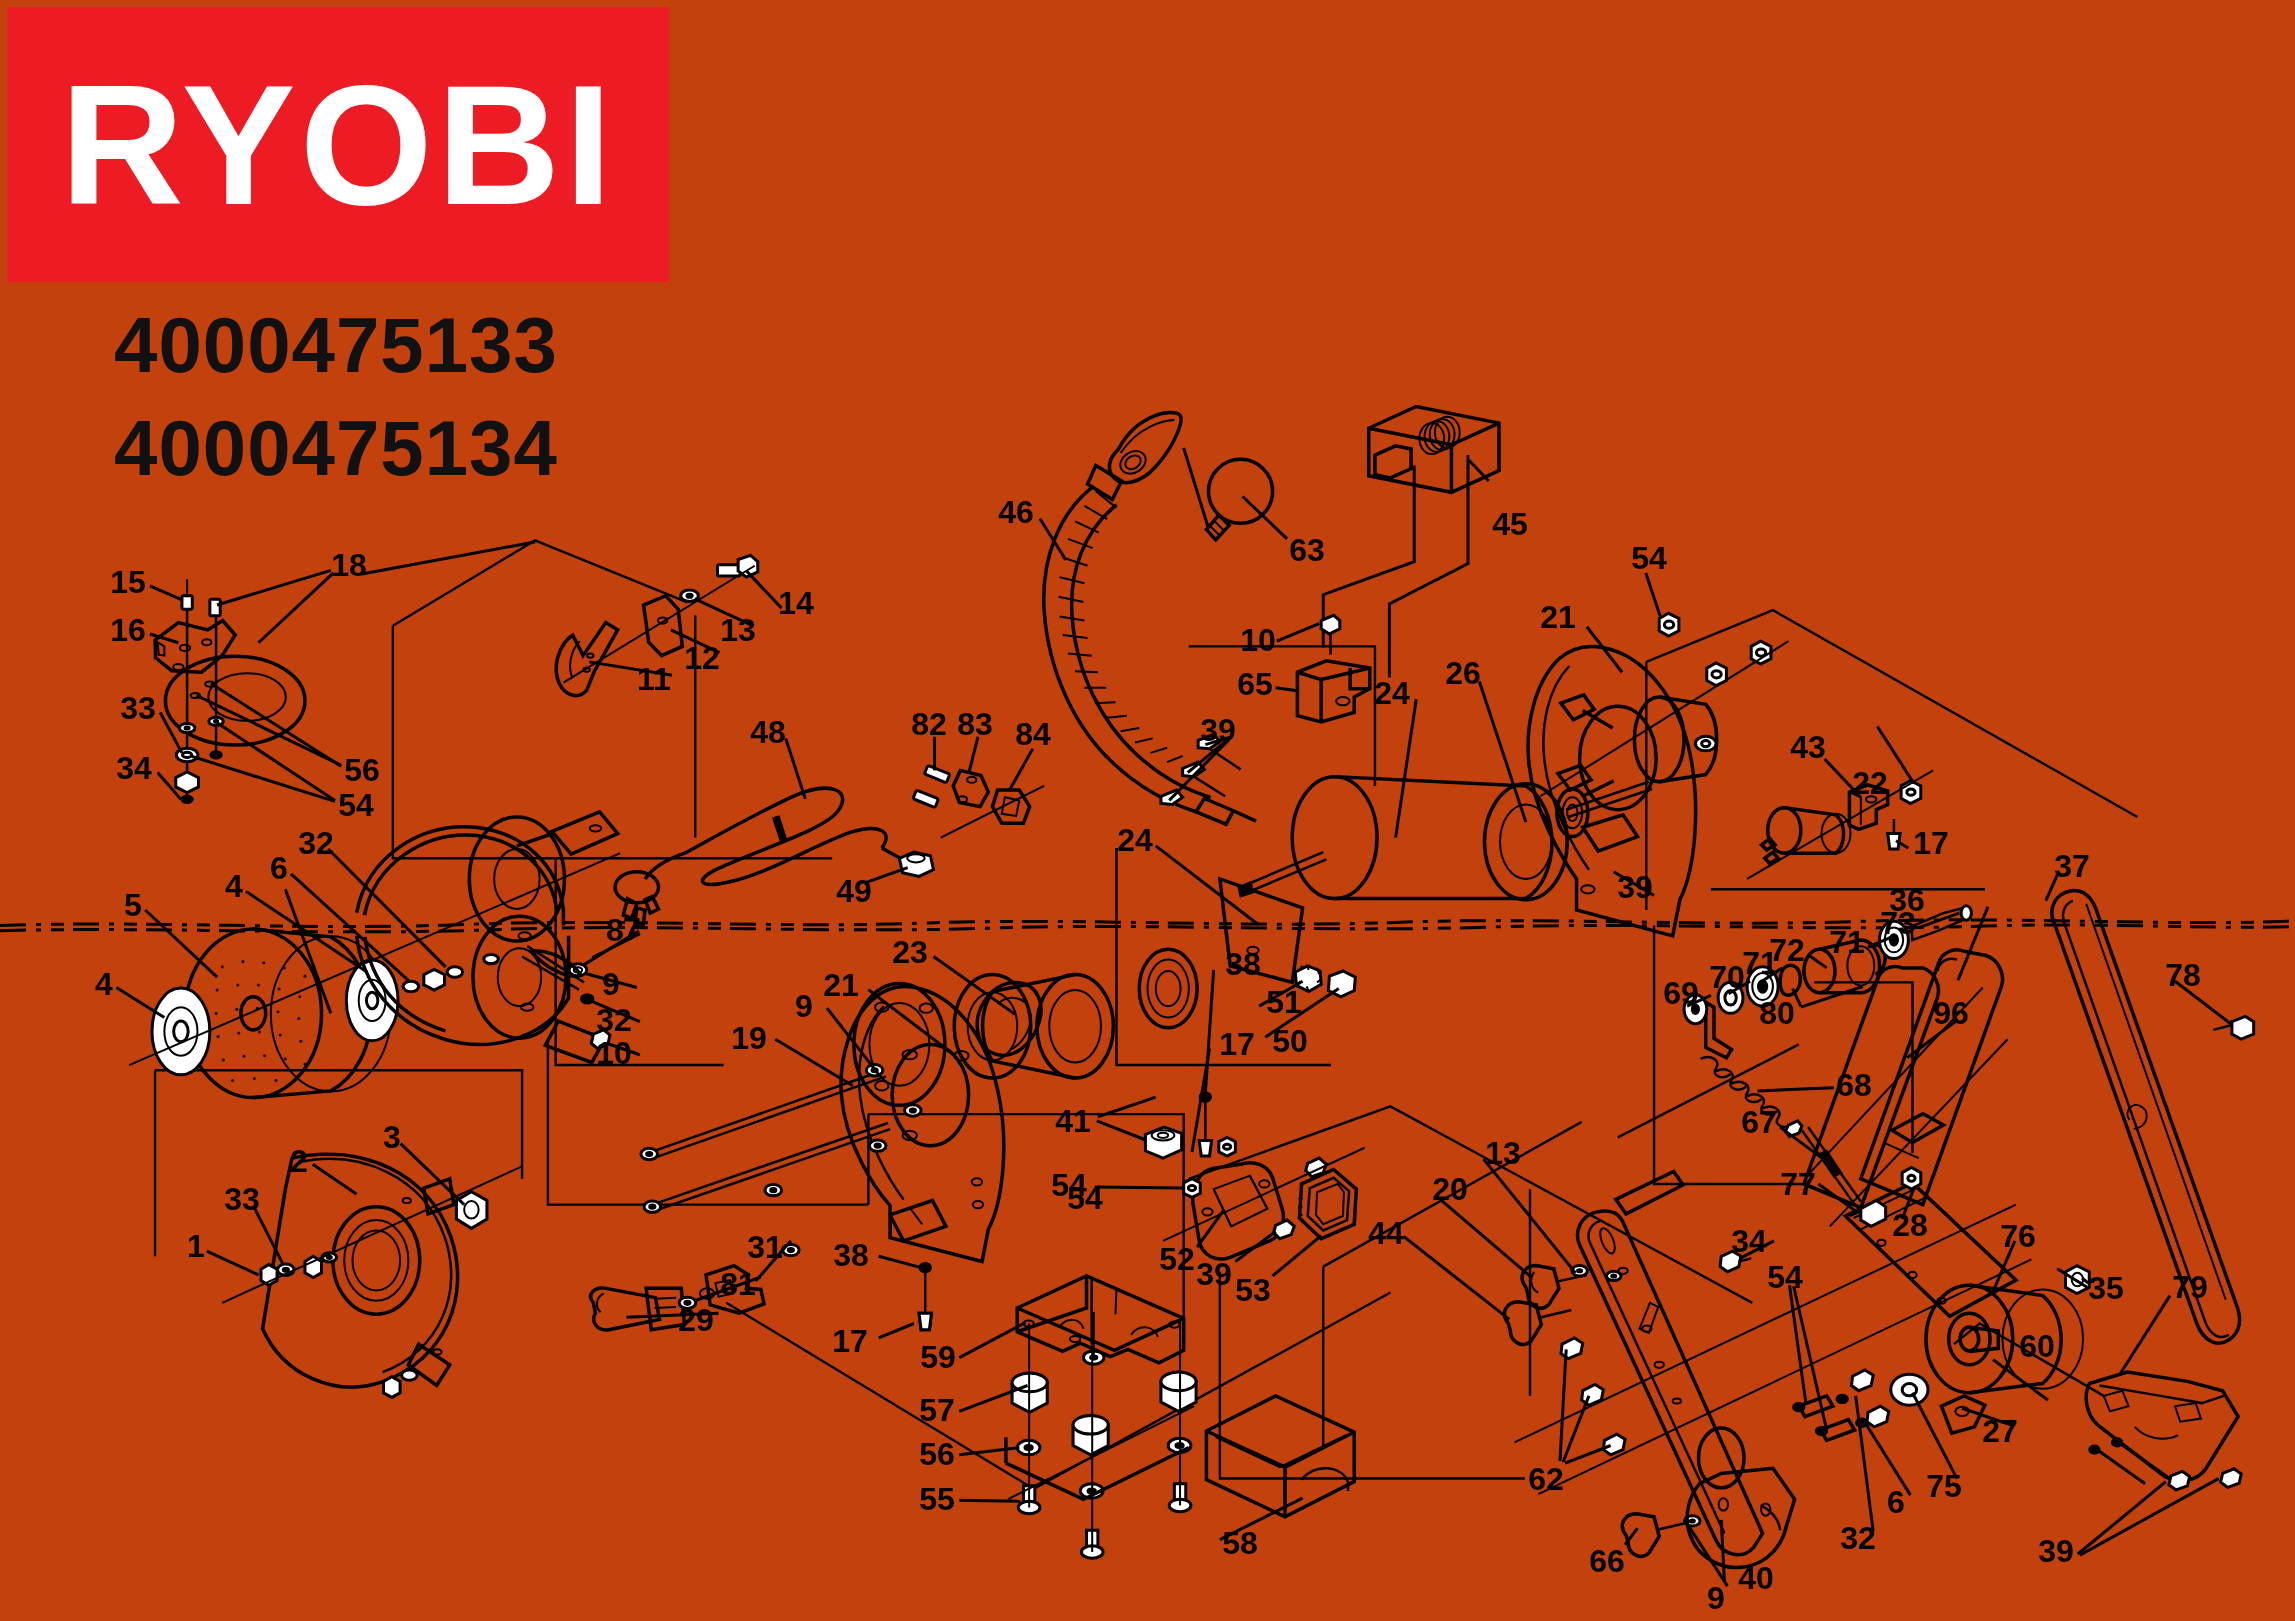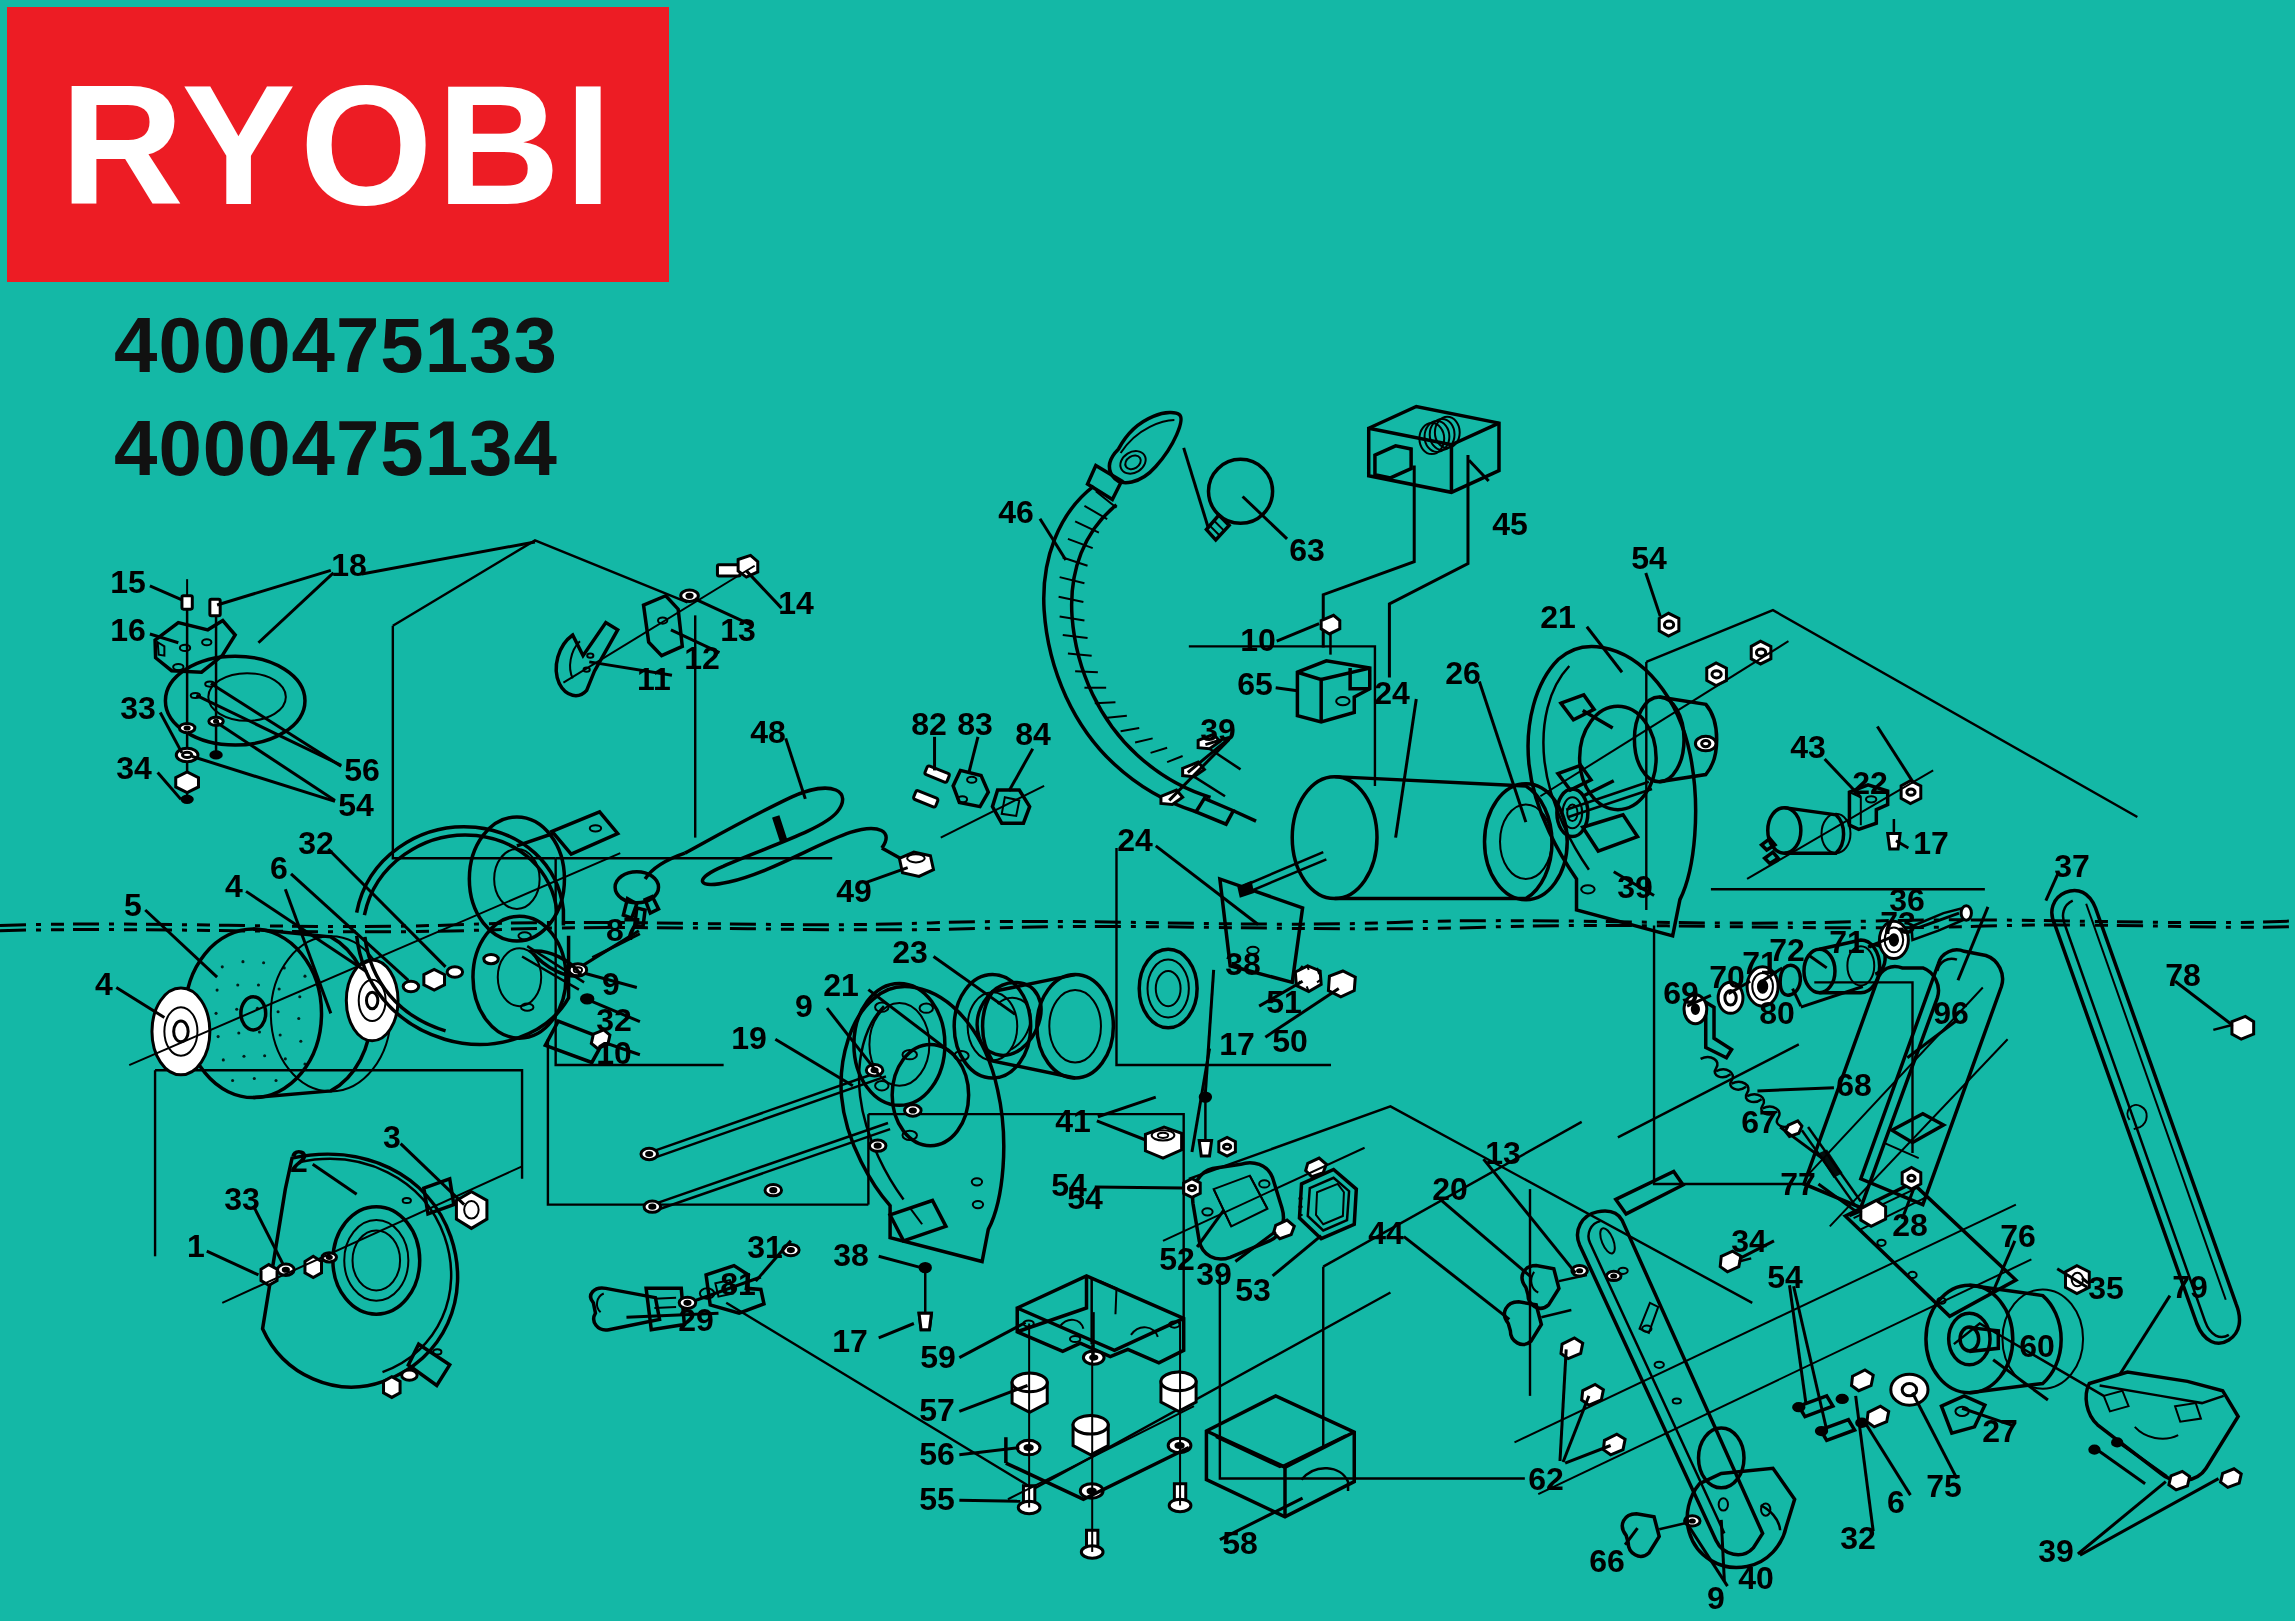--- a/index.html
+++ b/index.html
@@ -1,17 +1,17 @@
 <!DOCTYPE html>
 <html style="font-size:8.3px"><head>
 <meta charset="utf-8">
 <style>
   html,body{margin:0;padding:0;background:#ffffff;}
   body{font-family:"Liberation Sans", sans-serif;}
-  #page{position:relative;width:2295px;height:1622px;background:#14b8a6;overflow:hidden;}
+  #page{position:relative;width:2295px;height:1622px;background:#c2410c;overflow:hidden;}
 
   
   #brand{position:absolute;left:7.2px;top:7.2px;width:662px;height:275px;background:#ED1C24;}
   #brand .wordmark{position:absolute;left:0;top:0;width:100%;height:100%;
       display:flex;align-items:center;justify-content:center;
       color:#ffffff;font-weight:bold;font-size:171px;letter-spacing:4.1px;
       font-family:"Liberation Sans", sans-serif;line-height:1;}
   .modelno{position:absolute;left:114px;font-size:78px;font-weight:bold;color:#111;
       font-family:"Liberation Sans", sans-serif;letter-spacing:1px;white-space:nowrap;}
   #model1{top:300px;}

